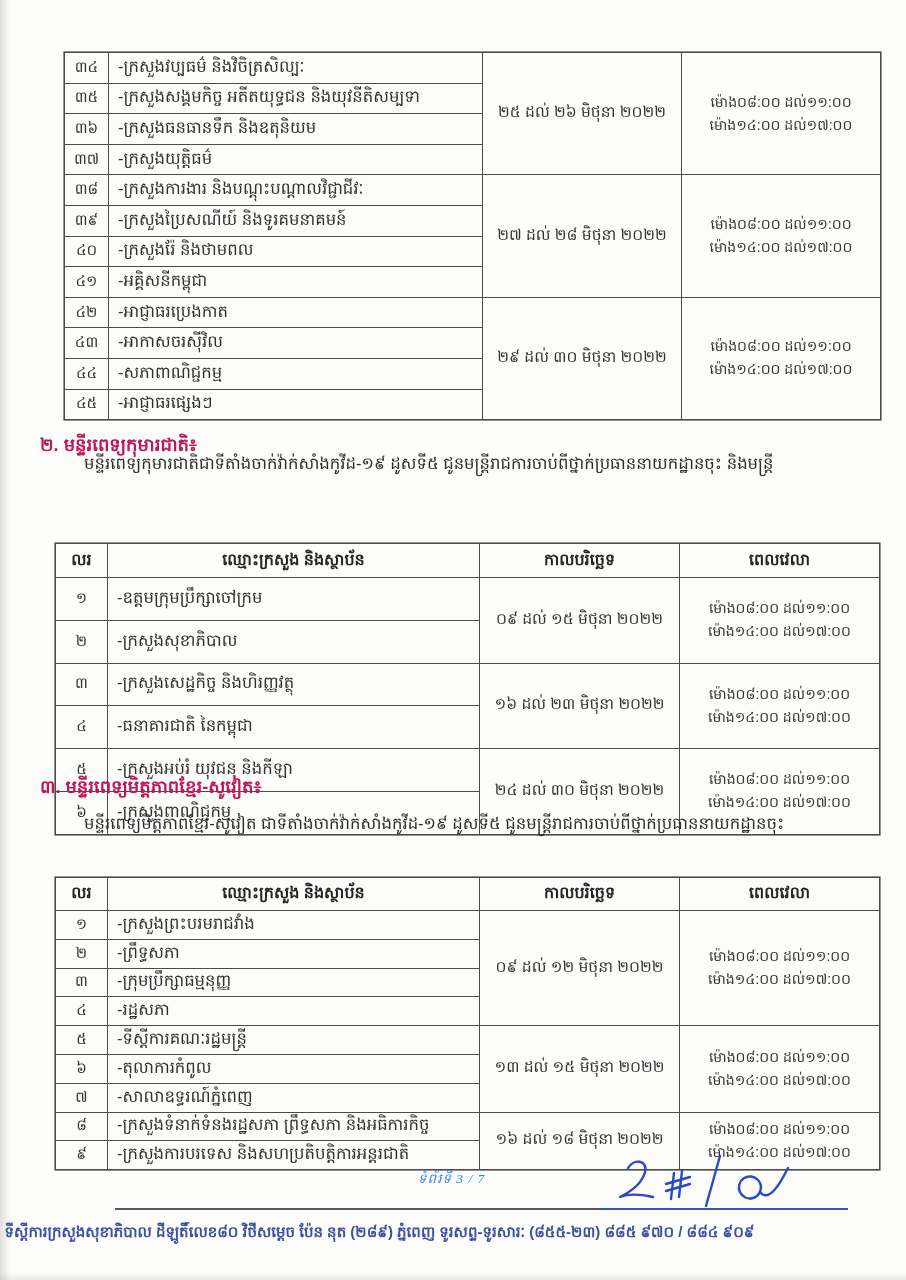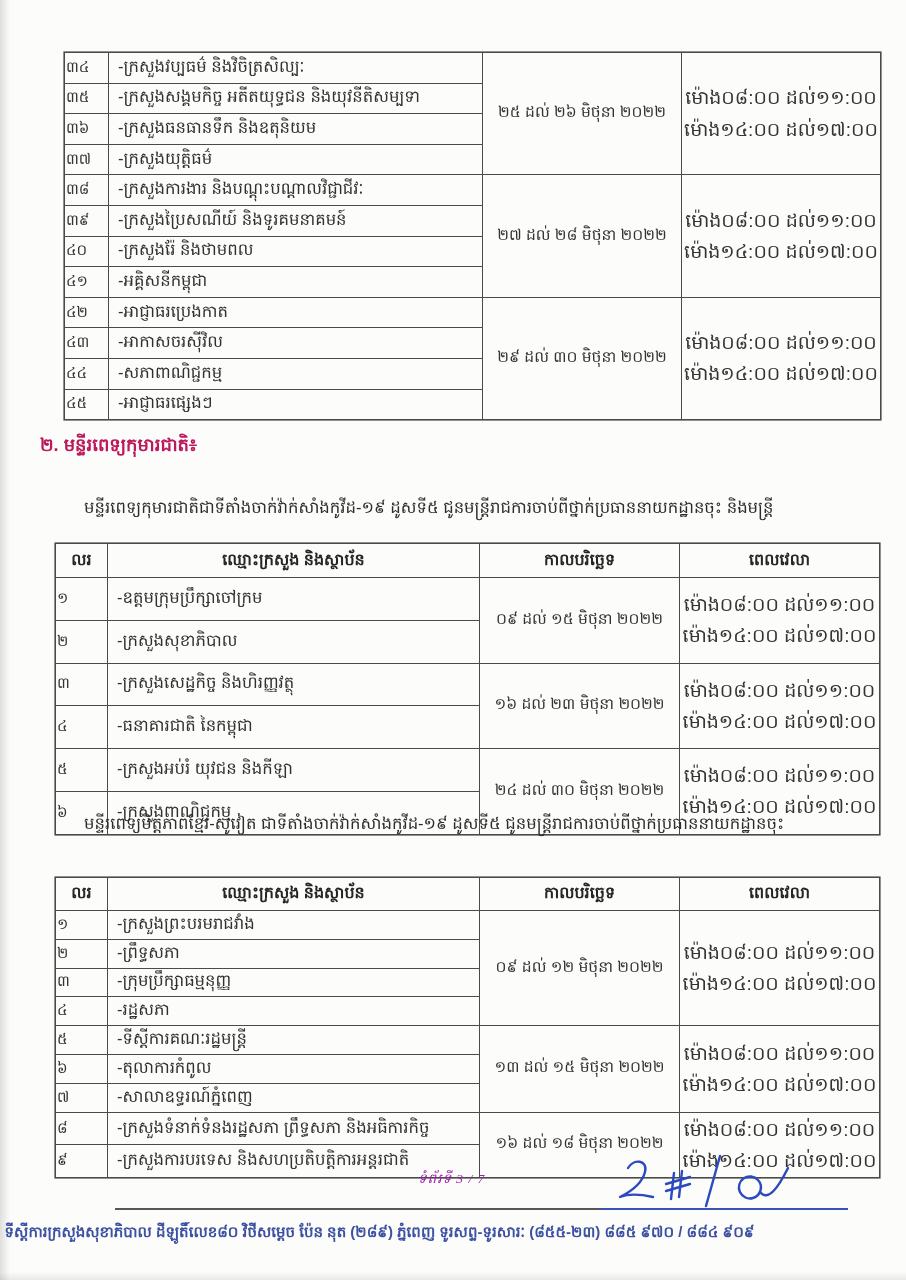--- a/index.html
+++ b/index.html
@@ -15,41 +15,41 @@
     pointer-events:none;
   }
   .page::after{
     content:"";position:absolute;left:0;bottom:0;width:100%;height:8px;
     background:linear-gradient(to top,rgba(90,90,88,0.12),rgba(0,0,0,0));
     pointer-events:none;
   }
   table{border-collapse:collapse;table-layout:fixed;position:absolute;}
   td,th{border:1px solid #4a4a48;overflow:hidden;vertical-align:middle;}
   .doc-table{box-shadow:0 0 0 0.6px #4a4a48;}
-  .cell-no{font-size:15px;color:#333;}
+  .cell-no{text-align:center;font-size:15px;color:#333;}
   .cell-name{text-align:left;padding:0 4px 0 9px;font-size:16.5px;white-space:nowrap;color:#303030;}
   .cell-date{text-align:center;font-size:15.5px;color:#333;border-radius:7px;}
-  .cell-time{text-align:center;font-size:19px;color:#333;}
+  .cell-time{text-align:center;font-size:14px;color:#333;}
   .cell-time .tl{white-space:nowrap;line-height:1.65;}
   th{font-size:16px;font-weight:bold;color:#262626;}
   .t1 tr{height:30.6px;}
   .t2 thead tr{height:34px;} .t2 tbody tr{height:42.8px;}
   .t3 thead tr{height:33px;} .t3 tbody tr{height:28.8px;}
   .section-heading{
     position:absolute;left:40px;font-size:18px;font-weight:bold;color:#be185d;white-space:nowrap;
   }
   .para{
     position:absolute;left:36px;width:838px;font-size:16.5px;color:#2c2c2c;line-height:1.9;
   }
   .para .ln{white-space:nowrap;overflow:hidden;}
   .para .ln.indent{padding-left:48px;}
   .page-number{
     position:absolute;left:418px;top:1170px;
     font-family:"Liberation Serif","DejaVu Serif",serif;
-    font-style:italic;font-size:13.5px;color:#a21caf;letter-spacing:1px;white-space:nowrap;
+    font-style:italic;font-size:13.5px;color:#3b82f6;letter-spacing:1px;white-space:nowrap;
   }
   .sig-line-left{position:absolute;left:115px;top:1208px;width:486px;height:1.6px;background:#55575c;}
   .sig-line-right{position:absolute;left:601px;top:1208px;width:247px;height:1.8px;background:#3b53b5;}
   .signature{position:absolute;left:600px;top:1152px;width:250px;height:58px;}
   .footer-address{
     position:absolute;left:0;top:1222px;width:759px;text-align:center;
     font-size:15px;font-weight:600;color:#3c51a3;white-space:nowrap;overflow:hidden;
   }
 </style>
 </head>
@@ -125,21 +125,21 @@
         <td class="cell-name">-សភាពាណិជ្ជកម្ម</td>
       </tr>
       <tr>
         <td class="cell-no">៤៥</td>
         <td class="cell-name">-អាជ្ញាធរផ្សេងៗ</td>
       </tr>
     </tbody>
   </table>
 
   <div class="section-heading" style="top:433px;">២. មន្ទីរពេទ្យកុមារជាតិ៖</div>
-  <div class="para" style="top:492px;">
+  <div class="para" style="top:448px;">
     <div class="ln indent">មន្ទីរពេទ្យកុមារជាតិជាទីតាំងចាក់វ៉ាក់សាំងកូវីដ-១៩ ដូសទី៥  ជូនមន្ត្រីរាជការចាប់ពីថ្នាក់ប្រធាននាយកដ្ឋានចុះ  និងមន្ត្រី</div>
   </div>
 
   <table class="doc-table t2" style="left:55px;top:543px;width:824px;">
     <colgroup>
         <col style="width:52px">
         <col style="width:372px">
         <col style="width:200px">
         <col style="width:200px">
       </colgroup>
@@ -187,20 +187,21 @@
           <div class="tl">ម៉ោង១៤:០០ ដល់១៧:០០</div>
         </td>
       </tr>
       <tr>
         <td class="cell-no">៦</td>
         <td class="cell-name">-ក្រសួងពាណិជ្ជកម្ម</td>
       </tr>
     </tbody>
   </table>
 
+  <div class="section-heading" style="top:775px;">៣. មន្ទីរពេទ្យមិត្តភាពខ្មែរ-សូវៀត៖</div>
   <div class="para" style="top:808px;">
     <div class="ln indent">មន្ទីរពេទ្យមិត្តភាពខ្មែរ-សូវៀត  ជាទីតាំងចាក់វ៉ាក់សាំងកូវីដ-១៩ ដូសទី៥  ជូនមន្ត្រីរាជការចាប់ពីថ្នាក់ប្រធាននាយកដ្ឋានចុះ</div>
   </div>
 
   <table class="doc-table t3" style="left:55px;top:877px;width:824px;">
     <colgroup>
         <col style="width:52px">
         <col style="width:372px">
         <col style="width:200px">
         <col style="width:200px">

